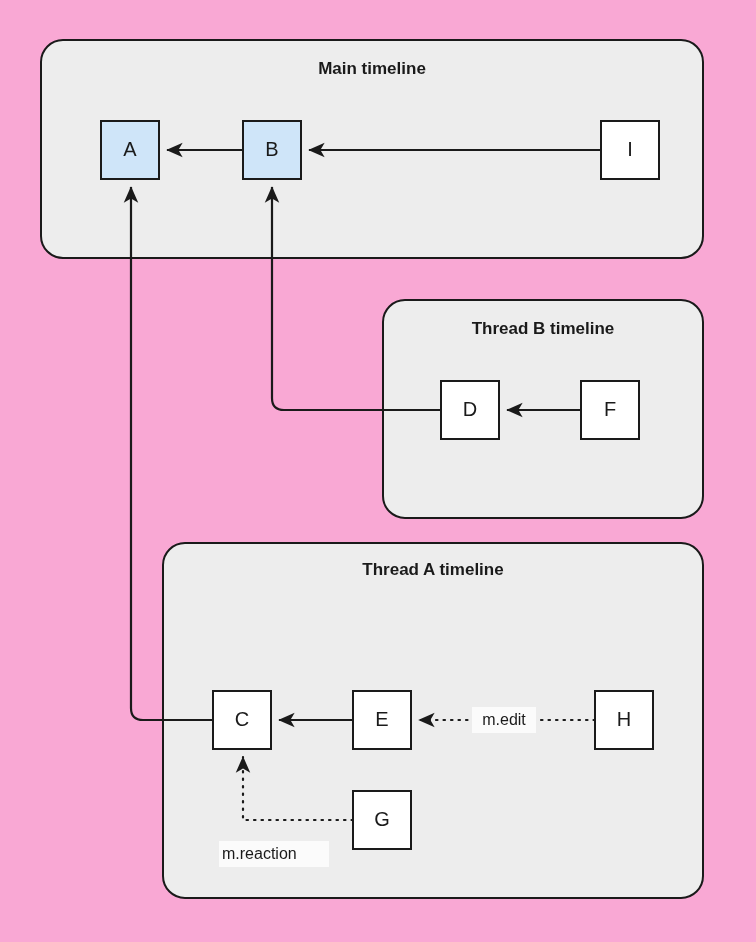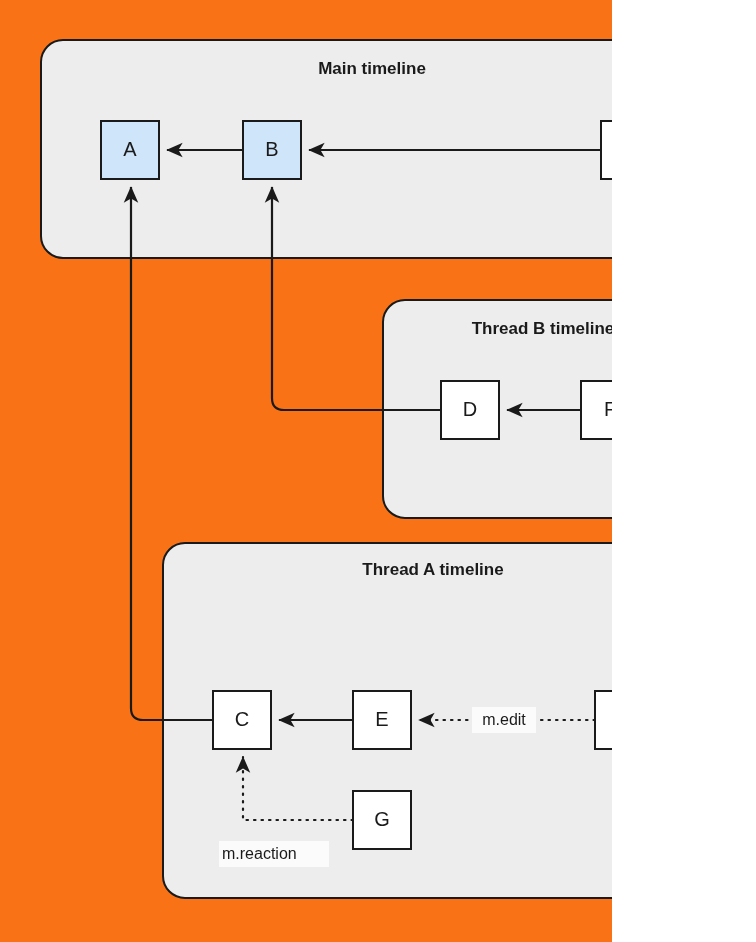--- a/index.html
+++ b/index.html
@@ -2,23 +2,23 @@
 <html><head>
 <meta charset="utf-8">
 <style>
   html, body {
     margin: 0;
     padding: 0;
     background: #ffffff;
   }
   #canvas {
     position: relative;
-    width: 612px;
+    width: 756px;
     height: 942px;
-    background: #f97316;
+    background: #f9a8d4;
     font-family: "Liberation Sans", sans-serif;
     overflow: hidden;
   }
   svg#diagram {
     position: absolute;
     top: 0;
     left: 0;
     width: 756px;
     height: 942px;
   }

